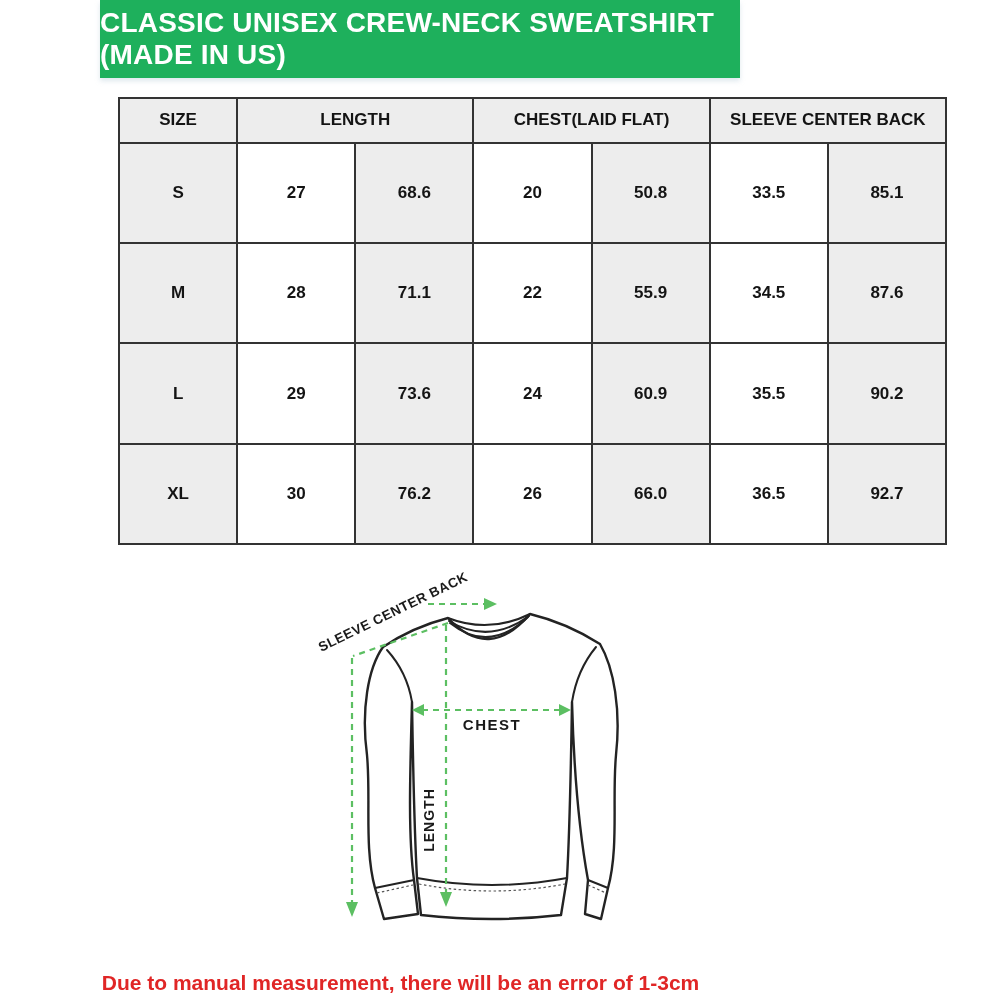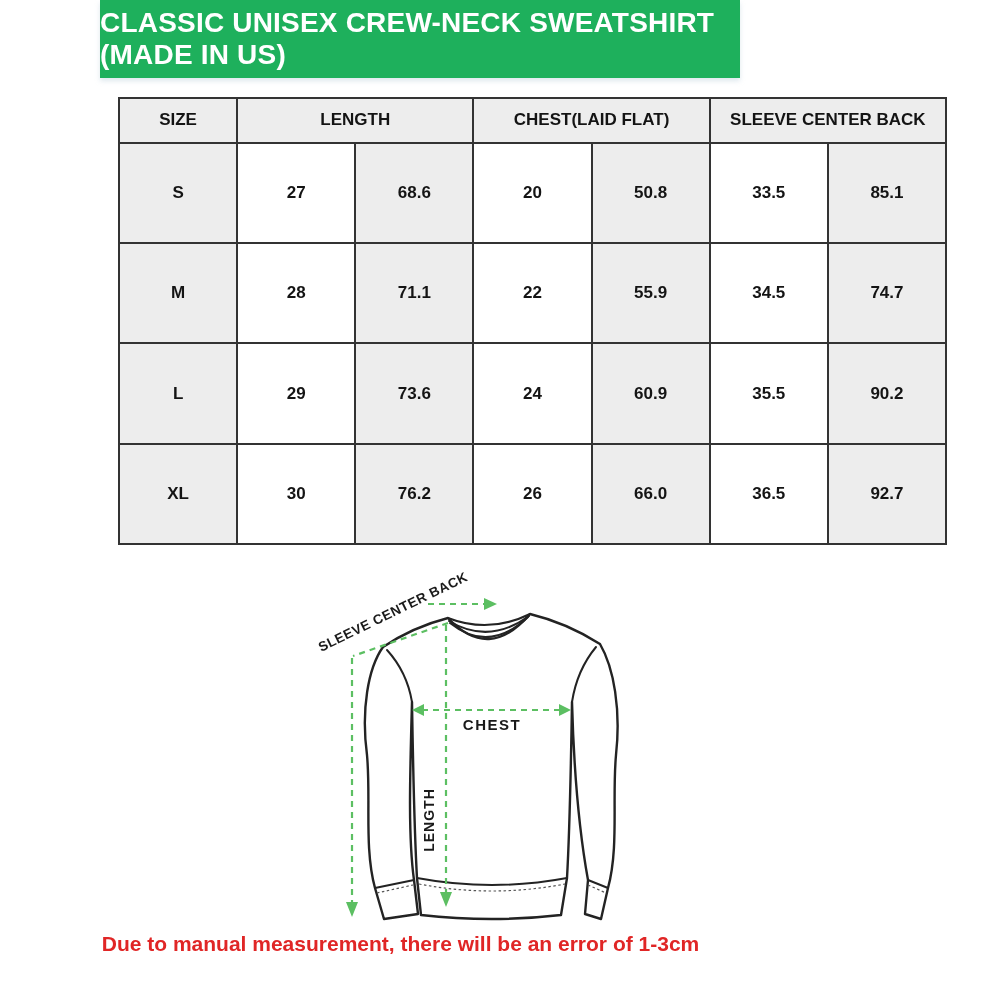--- a/index.html
+++ b/index.html
@@ -34,21 +34,21 @@
   }
   .size-table .shade{background:var(--cell-shade);}
   .diagram{position:absolute;left:300px;top:570px;width:400px;height:380px;}
   .outline{fill:#ffffff;stroke:#232323;stroke-width:2.4;stroke-linejoin:round;stroke-linecap:round;}
   .detail{fill:none;stroke:#232323;stroke-width:2;stroke-linecap:round;}
   .stitch{fill:none;stroke:#555;stroke-width:1.2;stroke-dasharray:2.5 2.5;}
   .mline{fill:none;stroke:var(--arrow-green);stroke-width:2.2;stroke-dasharray:6 5;}
   .mhead{fill:var(--arrow-green);stroke:none;}
   .dlabel{font-family:"Liberation Sans",sans-serif;font-weight:bold;fill:#1a1a1a;}
   .note{
-    position:absolute;left:0;top:932px;width:801px;text-align:center;
+    position:absolute;left:0;top:971px;width:801px;text-align:center;
     color:var(--note-red);font-weight:bold;font-size:21px;
   }
 </style>
 </head>
 <body>
 
 <div class="banner">
   <span>CLASSIC UNISEX CREW-NECK SWEATSHIRT (MADE IN US)</span>
 </div>
 
@@ -71,21 +71,21 @@
         <td>33.5</td>
         <td class="shade">85.1</td>
       </tr>
       <tr>
         <td class="shade">M</td>
         <td>28</td>
         <td class="shade">71.1</td>
         <td>22</td>
         <td class="shade">55.9</td>
         <td>34.5</td>
-        <td class="shade">74.7</td>
+        <td class="shade">87.6</td>
       </tr>
       <tr>
         <td class="shade">L</td>
         <td>29</td>
         <td class="shade">73.6</td>
         <td>24</td>
         <td class="shade">60.9</td>
         <td>35.5</td>
         <td class="shade">90.2</td>
       </tr>

